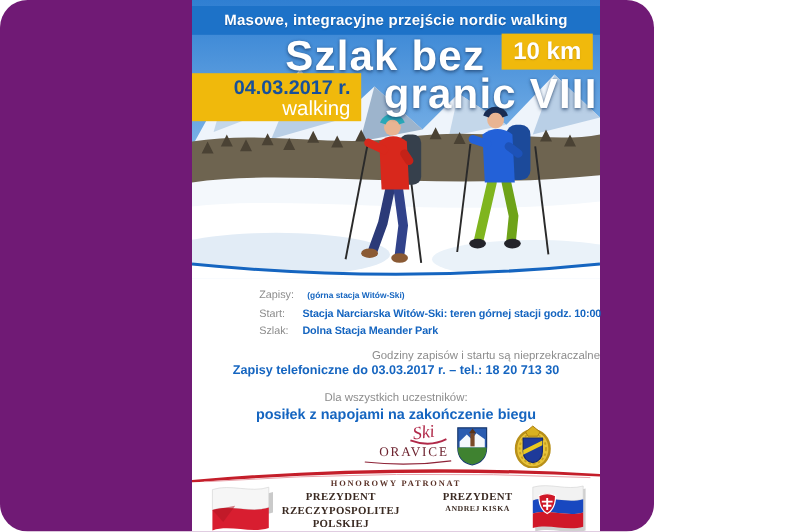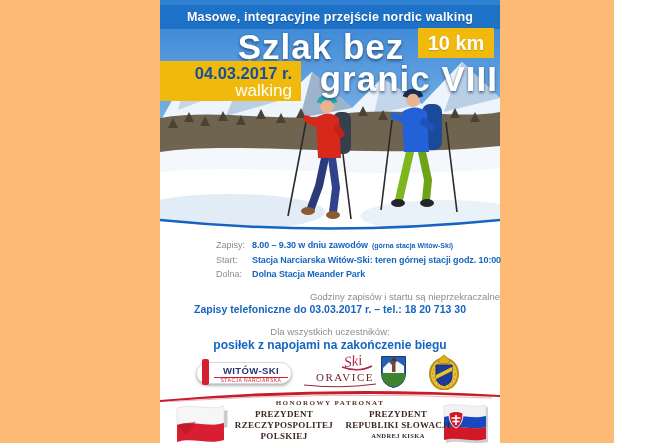--- a/index.html
+++ b/index.html
@@ -1,18 +1,18 @@
 <!DOCTYPE html>
 <html><head>
 <meta charset="utf-8">
 <style>
   * { margin:0; padding:0; box-sizing:border-box; }
   html,body { width:665px; height:443px; background:#ffffff; }
-  .stage { position:relative; width:614px; height:443px; background:#fdba74; overflow:hidden;
-           font-family:"Liberation Sans", sans-serif; }
+  .stage { position:relative; width:545px; height:443px; background:#701a75; overflow:hidden;
+           font-family:"Liberation Sans", sans-serif;border-radius:23px; }
   .poster { position:absolute; left:160px; top:0; width:340px; height:443px; background:#ffffff; }
 
   
   .photo { position:absolute; top:0; left:0; width:340px; height:232px; overflow:hidden; }
   .photo svg.scene { position:absolute; top:0; left:0; width:340px; height:232px; }
 
   .banner { position:absolute; top:5px; left:0; width:340px; height:24px; background:#1d72c8;
             color:#ffffff; font-weight:bold; font-size:12.5px; line-height:24px; text-align:center;
             letter-spacing:.2px; text-shadow:0 1px 1px rgba(0,40,90,.4); }
 
@@ -158,43 +158,37 @@
       <div class="badge-km">10 km</div>
       <div class="badge-date">
         <div class="date">04.03.2017 r.</div>
         <div class="day">walking</div>
       </div>
     </div>
 
     <div class="details">
       <div class="drow">
         <span class="dlabel">Zapisy:</span>
-        <span class="dvalue">8.00 – 9.30 w dniu zawodów</span>
         <span class="dnote">(górna stacja Witów-Ski)</span>
       </div>
       <div class="drow">
         <span class="dlabel">Start:</span>
         <span class="dvalue">Stacja Narciarska Witów-Ski: teren górnej stacji godz. 10:00</span>
       </div>
       <div class="drow">
-        <span class="dlabel">Dolna:</span>
+        <span class="dlabel">Szlak:</span>
         <span class="dvalue">Dolna Stacja Meander Park</span>
       </div>
     </div>
 
     <div class="notice">Godziny zapisów i startu są nieprzekraczalne</div>
     <div class="phone">Zapisy telefoniczne do 03.03.2017 r. – tel.: 18 20 713 30</div>
     <div class="participants">Dla wszystkich uczestników:</div>
     <div class="meal">posiłek z napojami na zakończenie biegu</div>
 
-    <div class="witow">
-      <div class="bar"></div>
-      <div class="wname">WITÓW-SKI</div>
-      <div class="wsub">STACJA NARCIARSKA</div>
-    </div>
 
     <div class="oravice">
       <svg viewBox="0 0 80 38">
         <path d="M42,14 Q58,20 72,13" fill="none" stroke="#b02848" stroke-width="1.6"></path>
         <path d="M4,32 Q40,36 76,31" fill="none" stroke="#8e2438" stroke-width="1"></path>
       </svg>
       <div class="oscript">Ski</div>
       <div class="oname">ORAVICE</div>
     </div>
 
@@ -237,18 +231,17 @@
       <path d="M15,16 L15,26 M10.5,19 L19.5,19 M11.5,22.5 L18.5,22.5" stroke="#ffffff" stroke-width="1.6" fill="none"></path>
     </svg>
 
     <div class="patron left">
       <div class="ptitle">PREZYDENT</div>
       <div class="psubtitle">RZECZYPOSPOLITEJ POLSKIEJ</div>
       <div class="pname">ANDRZEJ DUDA</div>
     </div>
     <div class="patron right">
       <div class="ptitle">PREZYDENT</div>
-      <div class="psubtitle">REPUBLIKI SŁOWACJI</div>
       <div class="pname">ANDREJ KISKA</div>
     </div>
 
   </div>
 </div>
 
 </body></html>

